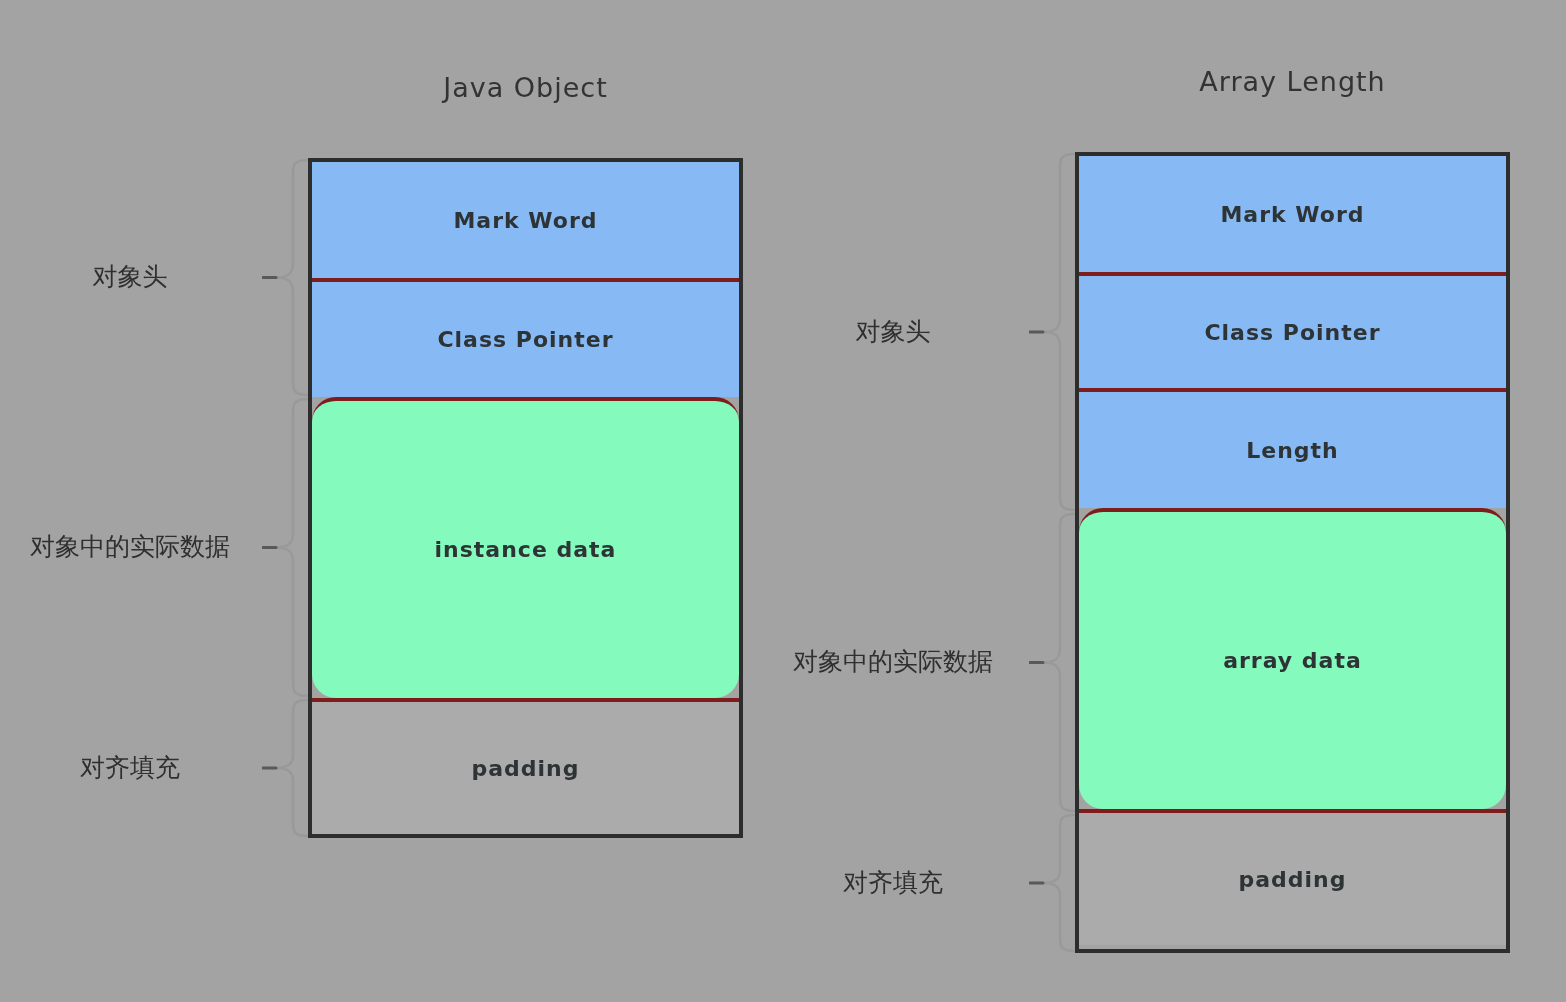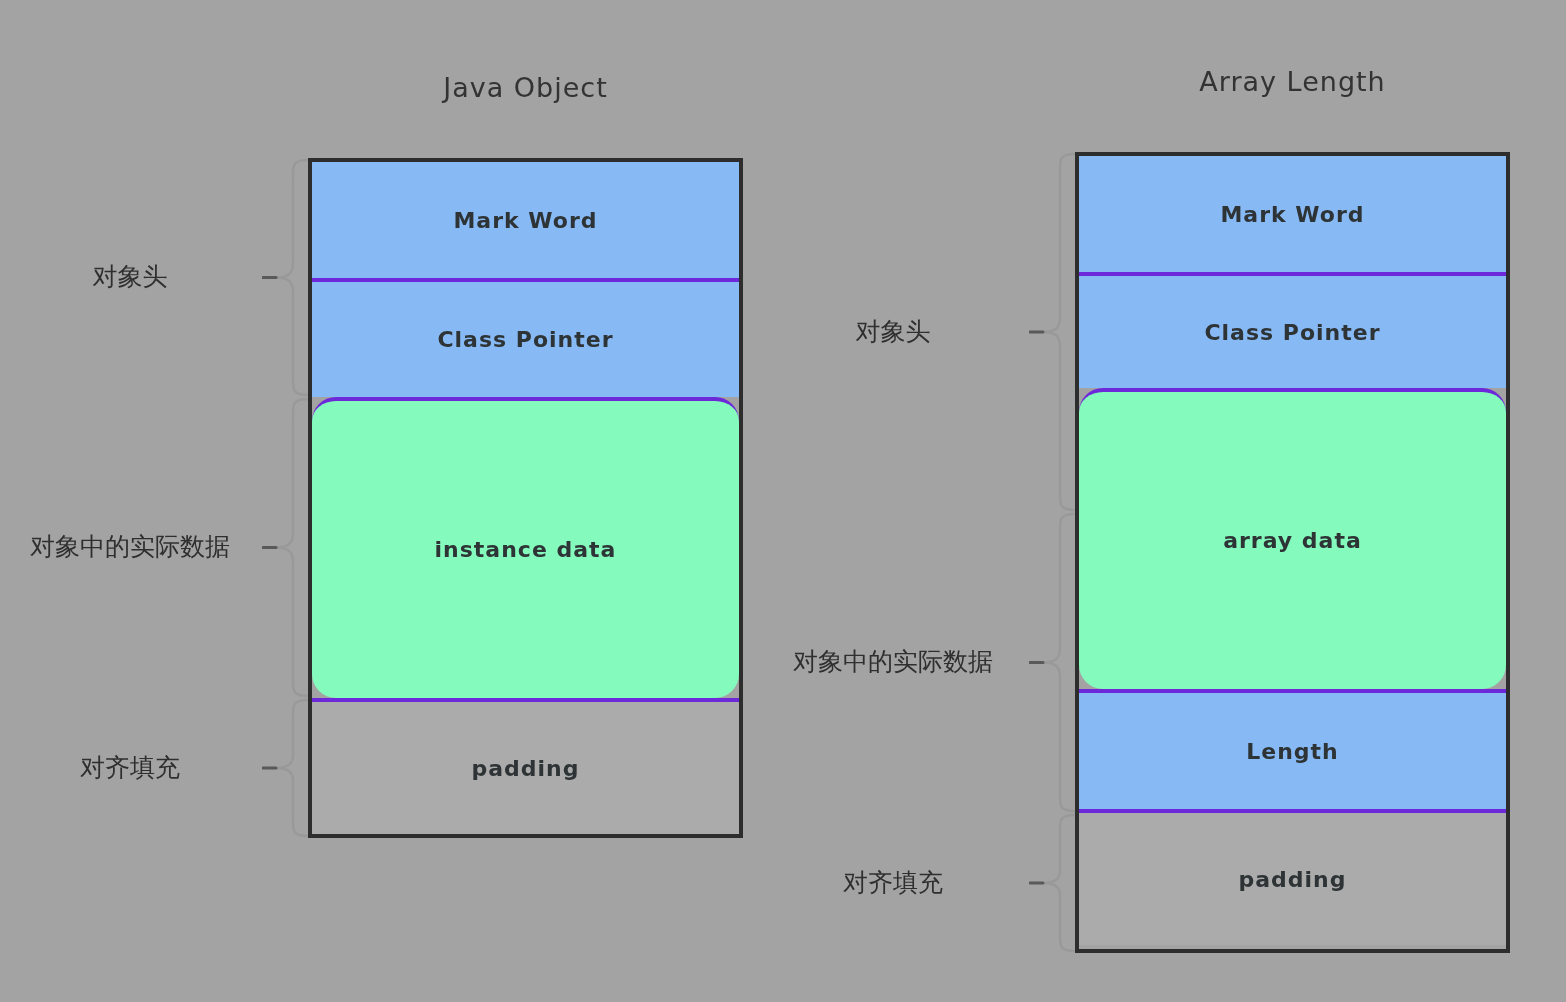--- a/index.html
+++ b/index.html
@@ -24,21 +24,21 @@
   }
   .row{
     display:flex;
     align-items:center;
     justify-content:center;
     font-size:22px;
     color:#2e3436;
     letter-spacing:1px;
     font-weight:bold;
   }
-  .row.sep{border-top:4px solid #6d28d9;}
+  .row.sep{border-top:4px solid #7f1d1d;}
   .fill-header{background:#87baf5;}
   .fill-data{background:#84fabc;border-radius:24px;}
   .fill-pad{background:#ababab;}
   .brace{position:absolute;}
   .zh-label{
     position:absolute;
     font-size:25px;
     color:#2f2f2f;
     text-align:center;
     line-height:36px;
@@ -101,22 +101,22 @@
 
   <div class="zh-label" id="d1-l1">对象头</div>
   <div class="zh-label" id="d1-l2">对象中的实际数据</div>
   <div class="zh-label" id="d1-l3">对齐填充</div>
 
   <div class="title" id="d2-title">Array Length</div>
 
   <div class="memcol" id="d2-box">
     <div class="row r1 fill-header">Mark Word</div>
     <div class="row r2 sep fill-header">Class Pointer</div>
+    <div class="row r3 sep fill-header">Length</div>
     <div class="row r4 sep fill-data">array data</div>
-    <div class="row r3 sep fill-header">Length</div>
     <div class="row r5 sep fill-pad">padding</div>
   </div>
 
   <svg class="brace" id="d2-b1" width="46" height="360" viewBox="0 0 46 360">
     <path d="M46,2 C30,2 31,8 31,20 L31,166 C31,176 26,180 14,180 C26,180 31,184 31,194 L31,340 C31,352 30,358 46,358" fill="none" stroke="#999999" stroke-width="2.5" stroke-linecap="round"></path>
     <path d="M1,180 L14,180" fill="none" stroke="#595959" stroke-width="3" stroke-linecap="round"></path>
   </svg>
   <svg class="brace" id="d2-b2" width="46" height="301" viewBox="0 0 46 301">
     <path d="M46,2 C30,2 31,8 31,20 L31,136.5 C31,146.5 26,150.5 14,150.5 C26,150.5 31,154.5 31,164.5 L31,281 C31,293 30,299 46,299" fill="none" stroke="#999999" stroke-width="2.5" stroke-linecap="round"></path>
     <path d="M1,150.5 L14,150.5" fill="none" stroke="#595959" stroke-width="3" stroke-linecap="round"></path>

